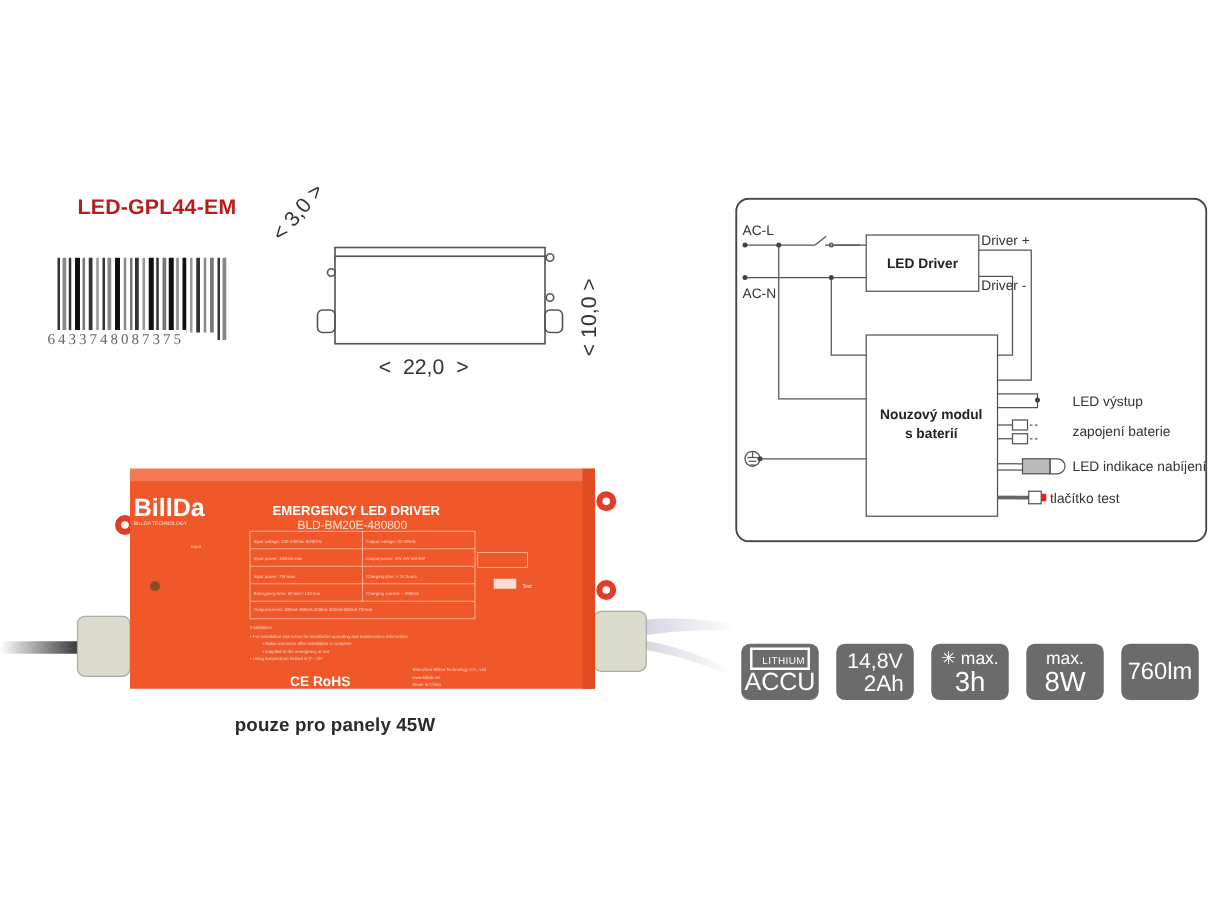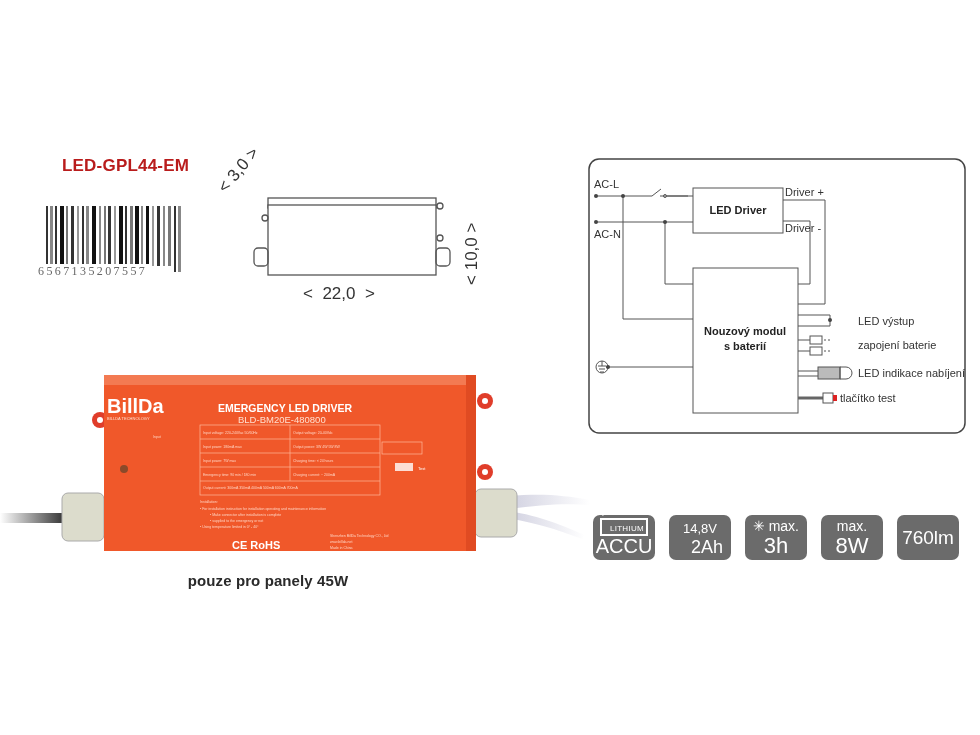--- a/index.html
+++ b/index.html
@@ -20,21 +20,21 @@
   .wlabel { font-size:11px; fill:#333; font-family:"Liberation Sans", sans-serif; }
   .wbold { font-size:11px; font-weight:bold; fill:#222; font-family:"Liberation Sans", sans-serif; }
 
   
   .photo { left:0px; top:365px; width:600px; height:200px; }
   .caption { left:0; width:500px; top:572px; text-align:center; font-size:15px; color:#2a2a2a; font-weight:bold; letter-spacing:0.1px; padding-left:36px; box-sizing:border-box; }
 
   
   .badges { left:593px; top:515px; display:flex; gap:14px; }
   .badge { width:62px; height:45px; background:#6b6b6b; border-radius:7px; color:#fff; display:flex; flex-direction:column; align-items:center; justify-content:center; box-sizing:border-box; }
-  .badge .t1 { font-size:13px; line-height:18px; }
+  .badge .t1 { font-size:17px; line-height:18px; }
   .badge .t2 { font-size:22px; line-height:24px; }
   .badge .small { font-size:14px; line-height:16px; }
   .badge .accu { font-size:20px; line-height:17px; margin-top:2px; }
   .bat { width:48px; height:18px; border:2px solid #fff; border-top-width:2px; box-sizing:border-box; position:relative; margin-top:-2px; }
   .bat span { font-size:8px; position:absolute; right:2px; bottom:1px; letter-spacing:0.3px; }
   .bat::before { content:"+"; position:absolute; left:-2px; top:-12px; font-size:10px; }
   .bat::after { content:"–"; position:absolute; right:4px; top:-12px; font-size:10px; }
   .b-lm { font-size:19px !important; }
 </style>
 </head>
@@ -65,21 +65,21 @@
     <rect x="97" y="0" width="2" height="60" fill="#888"></rect>
       <rect x="102" y="0" width="3" height="60" fill="#111"></rect>
     <rect x="108" y="0" width="2" height="60" fill="#999"></rect>
       <rect x="113" y="0" width="3" height="60"></rect>
     <rect x="119" y="0" width="2" height="60" fill="#888"></rect>
       <rect x="124" y="0" width="3" height="60" fill="#777"></rect>
     <rect x="130" y="0" width="2" height="66"></rect>
       <rect x="134" y="0" width="3" height="66" fill="#888"></rect>
   </g>
 </svg>
-<div class="abs barcode-digits">6567135207557</div>
+<div class="abs barcode-digits">6433748087375</div>
 
 <svg class="abs dim-svg" viewBox="0 0 300 160">
   <g stroke="#555" fill="none" stroke-width="1.3">
     <rect x="63" y="48" width="168" height="10" fill="#fff"></rect>
     <rect x="63" y="55" width="168" height="70" fill="#fff"></rect>
     <rect x="49" y="98" width="14" height="18" rx="4"></rect>
     <rect x="231" y="98" width="14" height="18" rx="4"></rect>
     <circle cx="60" cy="68" r="3"></circle>
     <circle cx="235" cy="56" r="3"></circle>
     <circle cx="235" cy="88" r="3"></circle>

